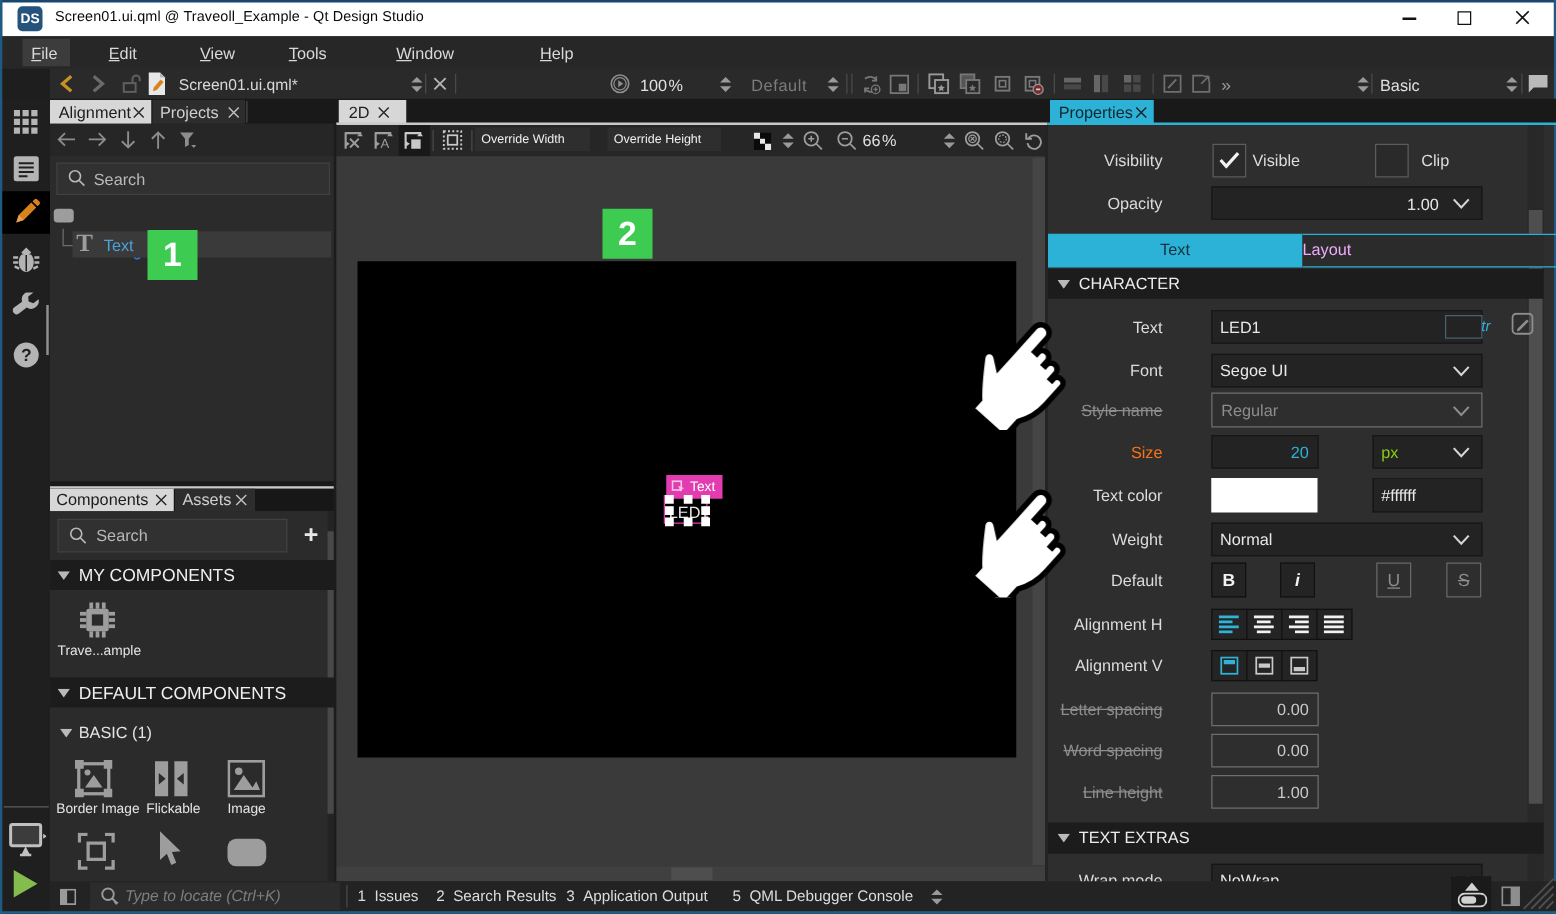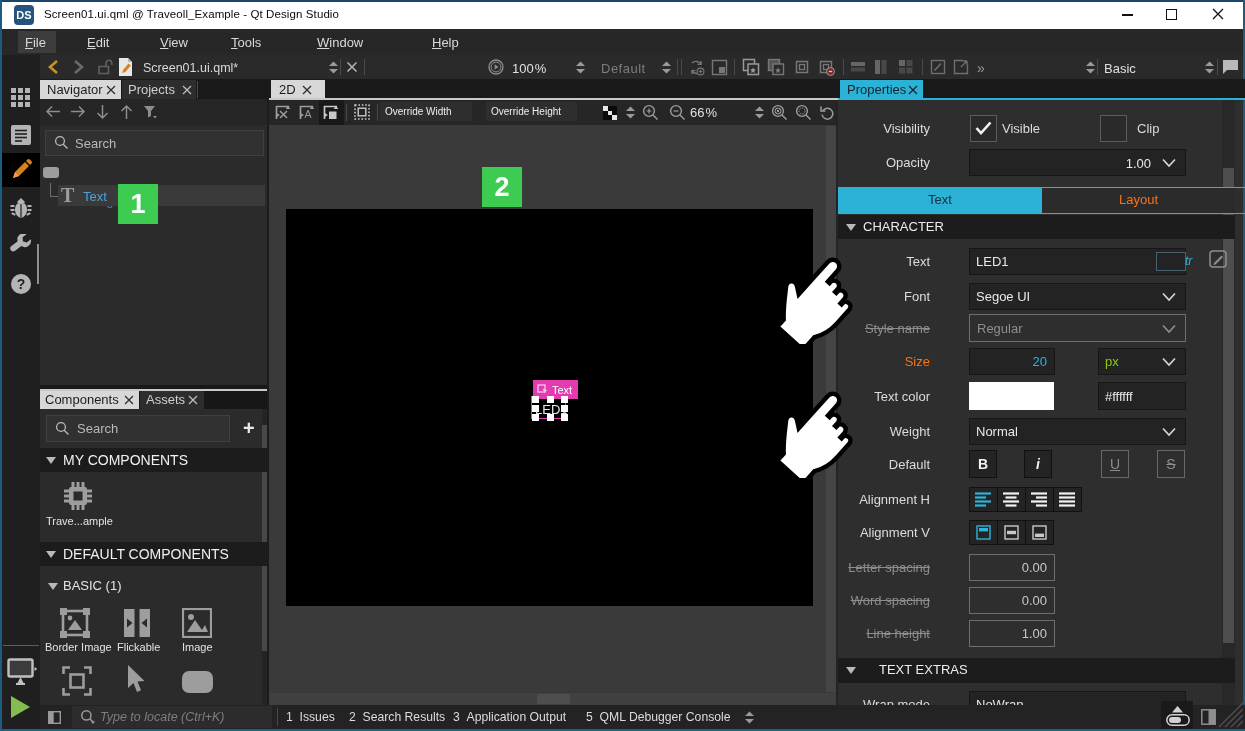--- a/index.html
+++ b/index.html
@@ -228,21 +228,21 @@
         <path d="M1 1 L20 12 L1 23 Z" fill="#84bd4e"></path>
       </svg>
   <div class="a" style="left:37px;top:244px;width:2px;height:40px;background:#8f8f8f;"></div>
 </div>
 
 <div id="navigator">
 
   <div class="a" style="left:40px;top:79px;width:1205px;height:20px;background:#191919;"></div>
 
   <div class="a" style="left:40px;top:80px;width:81px;height:19px;background:#d7d7d7;"></div>
-  <div class="a" style="left:47px;top:82px;color:#1c1c1c;font-size:13px;">Navigator</div>
+  <div class="a" style="left:47px;top:82px;color:#1c1c1c;font-size:13px;">Alignment</div>
   <svg class="a" style="left:106px;top:85px;" width="10" height="10" viewBox="0 0 10 10">
         <path d="M1 1 L9 9 M9 1 L1 9" stroke="#2a2a2a" stroke-width="1.2"></path>
       </svg>
 
   <div class="a" style="left:122px;top:80px;width:74px;height:19px;background:#2d2d2d;"></div>
   <div class="a" style="left:128px;top:82px;color:#cfcfcf;font-size:13px;">Projects</div>
   <svg class="a" style="left:182px;top:85px;" width="10" height="10" viewBox="0 0 10 10">
         <path d="M1 1 L9 9 M9 1 L1 9" stroke="#bfbfbf" stroke-width="1.2"></path>
       </svg>
   <div class="a" style="left:197px;top:81px;width:1px;height:17px;background:#4a4a4a;"></div>
@@ -533,21 +533,21 @@
   <div class="a" style="left:1080px;top:156px;width:71px;text-align:right;color:#e8e8e8;font-size:13px;">1.00</div>
   <svg class="a" style="left:1161px;top:158px;" width="16" height="10" viewBox="0 0 16 10">
         <path d="M2 1.5 L8 8 L14 1.5" stroke="#d5d5d5" stroke-width="1.7" fill="none"></path>
       </svg>
 
   <div class="a" style="left:838px;top:187px;width:204px;height:27px;background:#2cb1d7;"></div>
   <div class="a" style="left:838px;top:192px;width:204px;text-align:center;color:#15323c;font-size:13px;">Text</div>
   <div class="a" style="left:1042px;top:187px;width:193px;height:27px;background:#2b2b2b;"></div>
   <div class="a" style="left:1042px;top:187px;width:203px;height:1px;background:#2cb1d7;"></div>
   <div class="a" style="left:1042px;top:213px;width:203px;height:1px;background:#2cb1d7;"></div>
-  <div class="a" style="left:1042px;top:192px;width:193px;text-align:center;color:#f97316;font-size:13px;">Layout</div>
+  <div class="a" style="left:1042px;top:192px;width:193px;text-align:left;color:#f0abfc;font-size:13px;">Layout</div>
 
   <div class="a hdr" style="left:838px;top:215px;width:397px;height:24px;"></div>
   <svg class="a" style="left:846px;top:224px;" width="10" height="7" viewBox="0 0 10 7">
         <path d="M0 0 h10 l-5 7 z" fill="#b9b9b9"></path>
       </svg>
   <div class="a" style="left:863px;top:219px;color:#ececec;font-size:13px;">CHARACTER</div>
 
   <div class="a" style="left:838px;top:254px;width:92px;text-align:right;color:#dcdcdc;font-size:13px;">Text</div>
   <div class="a fld" style="left:969px;top:248px;width:217px;height:27px;"></div>
   <div class="a" style="left:976px;top:254px;color:#e8e8e8;font-size:13px;">LED1</div>
@@ -662,21 +662,21 @@
   <div class="a" style="left:975px;top:593px;width:72px;text-align:right;color:#c9c9c9;font-size:13px;">0.00</div>
 
   <div class="a" style="left:838px;top:626px;width:92px;text-align:right;color:#8d8d8d;font-size:13px;text-decoration:line-through;">Line height</div>
   <div class="a" style="left:969px;top:620px;width:86px;height:27px;border:1px solid #6e6e6e;box-sizing:border-box;"></div>
   <div class="a" style="left:975px;top:626px;width:72px;text-align:right;color:#c9c9c9;font-size:13px;">1.00</div>
 
   <div class="a hdr" style="left:838px;top:658px;width:397px;height:25px;"></div>
   <svg class="a" style="left:846px;top:667px;" width="10" height="7" viewBox="0 0 10 7">
         <path d="M0 0 h10 l-5 7 z" fill="#b9b9b9"></path>
       </svg>
-  <div class="a" style="left:863px;top:662px;color:#ececec;font-size:13px;margin-left:16px;">TEXT EXTRAS</div>
+  <div class="a" style="left:863px;top:662px;color:#ececec;font-size:13px;">TEXT EXTRAS</div>
 
   <div class="a" style="left:838px;top:697px;width:92px;text-align:right;color:#dcdcdc;font-size:13px;">Wrap mode</div>
   <div class="a fld" style="left:969px;top:691px;width:217px;height:27px;"></div>
   <div class="a" style="left:976px;top:697px;color:#e8e8e8;font-size:13px;">NoWrap</div>
   <svg class="a" style="left:1161px;top:700px;" width="16" height="10" viewBox="0 0 16 10">
         <path d="M2 1.5 L8 8 L14 1.5" stroke="#d5d5d5" stroke-width="1.7" fill="none"></path>
       </svg>
 </div>
 
 <div id="statusbar">

